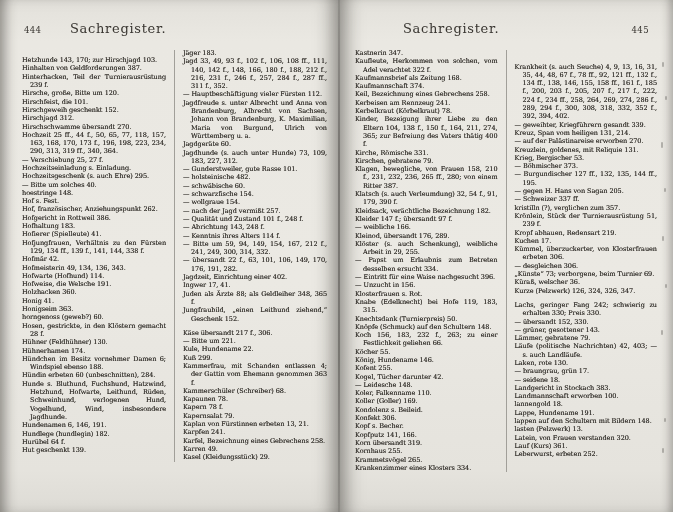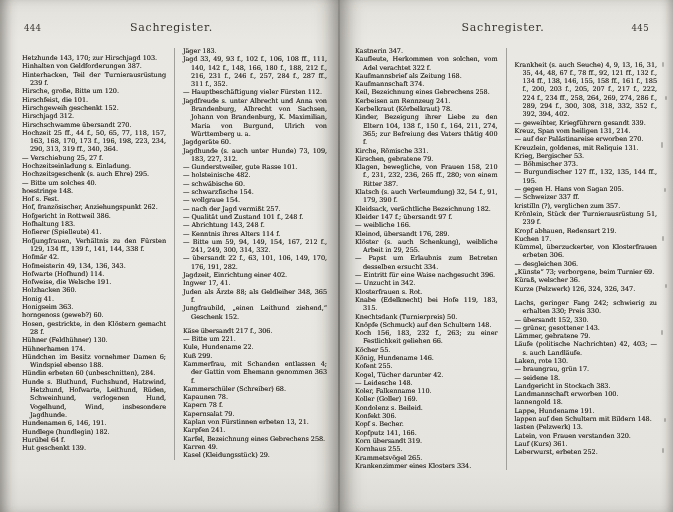--- a/index.html
+++ b/index.html
@@ -25,21 +25,21 @@
     box-shadow: inset 16px 0 18px -10px rgba(40,38,34,.50),
                 inset -10px 0 10px -7px rgba(40,38,34,.35);
   }
   .hdr {
     display:grid; grid-template-columns:46px 1fr 46px; align-items:baseline;
     padding:21px 20px 0 24px;
   }
   .page-right .hdr { padding:21px 24px 0 18px; }
   .pnum { font-size:8.5px; letter-spacing:.4px; }
   .pnum.right { text-align:right; }
-  .rtitle { text-align:center; font-size:11px; letter-spacing:.7px; }
+  .rtitle { font-size:13px; letter-spacing:.7px; }
   .cols {
     display:flex; align-items:center;
     padding:13px 12px 0 22px; gap:8px;
   }
   .page-right .cols { padding:13px 16px 0 16px; }
   .col { width:148px; }
   .divider { width:1px; background:#a19f99; margin-top:1px; align-self:stretch; }
   .entry {
     margin:0; font-size:6.5px; line-height:8.3px;
     text-align:justify; text-justify:inter-word;
@@ -171,21 +171,21 @@
             <p class="entry">Kirschen, gebratene 79.</p>
             <p class="entry">Klagen, bewegliche, von Frauen 158, 210 f., 231, 232, 236, 265 ff., 280; von einem Ritter 387.</p>
             <p class="entry">Klatsch (s. auch Verleumdung) 32, 54 f., 91, 179, 390 f.</p>
             <p class="entry">Kleidsack, verächtliche Bezeichnung 182.</p>
             <p class="entry">Kleider 147 f.; übersandt 97 f.</p>
             <p class="entry sub">— weibliche 166.</p>
             <p class="entry">Kleinod, übersandt 176, 289.</p>
             <p class="entry">Klöster (s. auch Schenkung), weibliche Arbeit in 29, 255.</p>
             <p class="entry sub">— Papst um Erlaubnis zum Betreten desselben ersucht 334.</p>
             <p class="entry sub">— Eintritt für eine Waise nachgesucht 396.</p>
-            <p class="entry sub">— Unzucht in 342.</p>
+            <p class="entry sub">— Unzucht in 156.</p>
             <p class="entry">Klosterfrauen s. Rot.</p>
             <p class="entry">Knabe (Edelknecht) bei Hofe 119, 183, 315.</p>
             <p class="entry">Knechtsdank (Turnierpreis) 50.</p>
             <p class="entry">Knöpfe (Schmuck) auf den Schultern 148.</p>
             <p class="entry">Koch 156, 183, 232 f., 263; zu einer Festlichkeit geliehen 66.</p>
             <p class="entry">Köcher 55.</p>
             <p class="entry">König, Hundename 146.</p>
             <p class="entry">Kofent 255.</p>
             <p class="entry">Kogel, Tücher darunter 42.</p>
             <p class="entry sub">— Leidesche 148.</p>

